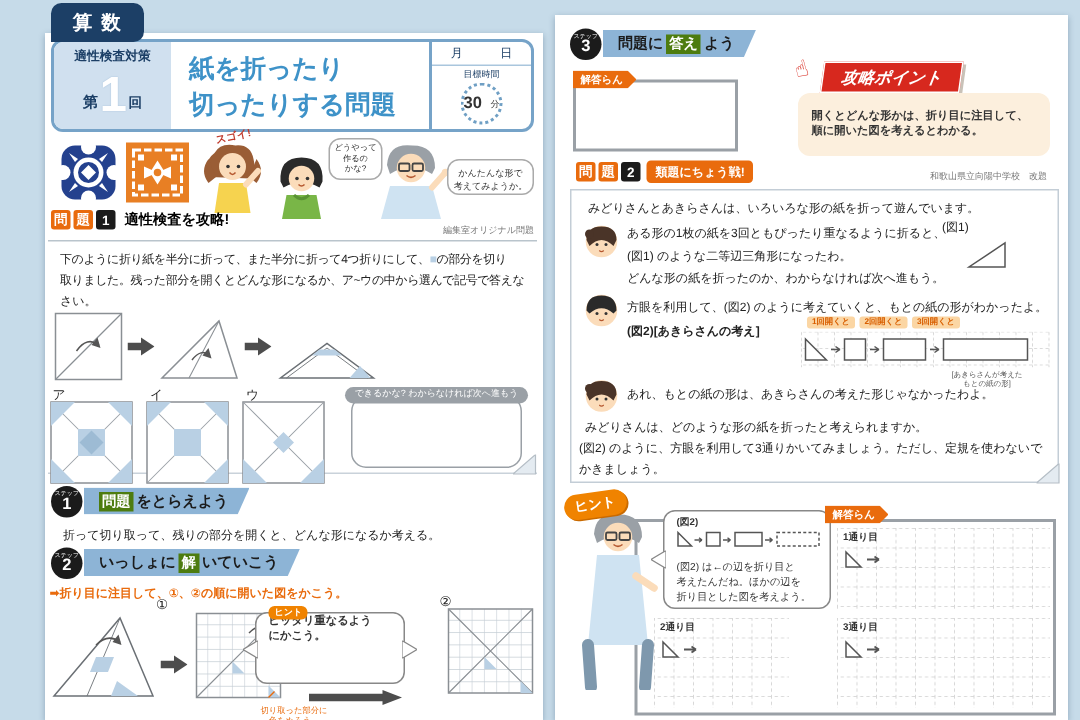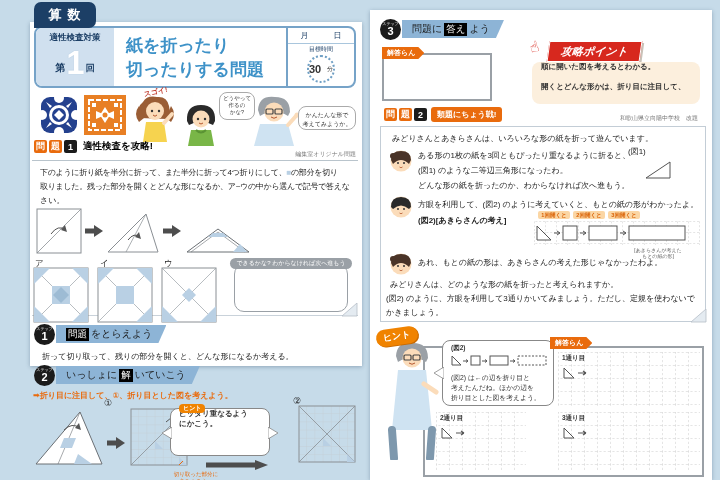--- a/index.html
+++ b/index.html
@@ -6,22 +6,22 @@
 body{width:720px;height:480px;position:relative;background:#c6dbe9;font-family:"Liberation Sans","DejaVu Sans",sans-serif;overflow:hidden}
 .abs{position:absolute}
 .t{position:absolute;white-space:nowrap;color:#222;line-height:1.25}
 .page{position:absolute;background:#fff;box-shadow:0 1px 4px rgba(40,70,100,.35)}
 .pbox{width:13px;height:13px;background:#e96b0d;color:#fff;font-size:9px;font-weight:bold;display:flex;align-items:center;justify-content:center;border-radius:2px}
 .pnum{background:#1b1b1b}
 .plabel{position:absolute;display:flex;gap:2px;align-items:center}
 .stepc{position:absolute;width:21px;height:21px;border-radius:50%;background:#1b1b1b;color:#fff;text-align:center;z-index:3}
 .stepc .sw{display:block;font-size:4px;line-height:5px;margin-top:2px}
 .stepc .sn{display:block;font-size:11px;font-weight:bold;line-height:11px}
-.banner{position:absolute;background:#8db4d6;clip-path:polygon(0 0,100% 0,calc(100% - 8px) 100%,0 100%);display:flex;align-items:center;gap:2px;padding:0 14px 0 10px;height:18px;font-weight:normal;color:#1b1b1b;font-size:10px}
-.banner .hl{background:#000000;color:#fff;padding:0 2px;font-size:9.5px}
+.banner{position:absolute;background:#8db4d6;clip-path:polygon(0 0,100% 0,calc(100% - 8px) 100%,0 100%);display:flex;align-items:center;gap:2px;padding:0 14px 0 10px;height:18px;font-weight:bold;color:#1b1b1b;font-size:10px}
+.banner .hl{background:#4d7c0f;color:#fff;padding:0 2px;font-size:9.5px}
 .kaito{position:absolute;background:#e96b0d;color:#fff;font-size:7px;font-weight:bold;padding:1px 9px 1px 5px;clip-path:polygon(0 0,calc(100% - 6px) 0,100% 50%,calc(100% - 6px) 100%,0 100%);z-index:4}
 .bub{position:absolute;background:#fff;border:1px solid #aaa;border-radius:8px;color:#333}
 .tag{position:absolute;background:#fbd6a4;color:#d95f00;font-size:5.5px;font-weight:bold;text-align:center;border-radius:2px;line-height:8px}
 .glabel{position:absolute;font-size:6.5px;font-weight:bold;color:#333;z-index:2}
 .curl{position:absolute;width:16px;height:14px}
 .orange{color:#e96b0d}
 </style>
 </head>
 <body>
 
@@ -32,21 +32,21 @@
       </pattern>
 <pattern id="gridD" width="13" height="13" patternUnits="userSpaceOnUse">
         <path d="M13 0H0V13" fill="none" stroke="#b5b5b5" stroke-width="0.7" stroke-dasharray="2.2 2"></path>
       </pattern>
 <pattern id="gridD2" width="11" height="11" patternUnits="userSpaceOnUse">
         <path d="M11 0H0V11" fill="none" stroke="#b5b5b5" stroke-width="0.7" stroke-dasharray="2 1.8"></path>
       </pattern>
 </defs>
 </svg>
 
-<div class="page" style="left:30px;top:22px;width:332px;height:344px">
+<div class="page" style="left:30px;top:22px;width:332px;height:458px">
 
   <div class="abs" style="left:4px;top:4px;width:322px;height:62px;border:2px solid #76a3c8;border-radius:8px;display:flex;overflow:hidden">
     <div style="width:78px;background:#d0e0ef;text-align:center;padding-top:4px">
       <div style="font-size:8.5px;font-weight:bold;color:#1c3f66">適性検査対策</div>
       <div style="display:flex;align-items:flex-end;justify-content:center;gap:1px;margin-top:2px">
         <span style="font-size:10px;font-weight:bold;color:#1c3f66;padding-bottom:4px">第</span>
         <span style="font-size:33px;font-weight:bold;color:#fff;line-height:33px;text-shadow:0 0 1px #9ab8d4">1</span>
         <span style="font-size:9px;font-weight:bold;color:#1c3f66;padding-bottom:4px">回</span>
       </div>
     </div>
@@ -218,21 +218,21 @@
 
   <div class="stepc" style="left:4px;top:343px">
       <span class="sw">ステップ</span>
       <span class="sn">2</span>
     </div>
   <div class="banner" style="left:26px;top:344px">
     <span>いっしょに</span>
     <span class="hl">解</span>
     <span>いていこう</span>
   </div>
-  <div class="t orange" style="left:3px;top:369px;font-size:8px;font-weight:bold">➡折り目に注目して、①、折り目とした図を考えよう。</div>
+  <div class="t orange" style="left:3px;top:369px;font-size:8px;font-weight:bold">➡折り目に注目して、①、②の順に開いた図をかこう。</div>
 
   <svg class="abs" style="left:4px;top:384px" width="70" height="62" viewBox="0 0 70 62">
     <path d="M2 58 L68 58 L46 6 Z" fill="#fff" stroke="#6b7075"></path>
     <path d="M46 6 L24 58" stroke="#6b7075" stroke-width="0.6"></path>
     <path d="M30 32 L42 32 L38 42 L26 42 Z" fill="#b9d0e4"></path>
     <path d="M44 48 L58 58 L40 58 Z" fill="#b9d0e4"></path>
     <path d="M30 24 Q38 16 46 22" stroke="#555" fill="none" stroke-width="1"></path>
       <path d="M47 24 L45 17 L41 22 Z" fill="#555"></path>
   </svg>
   <svg class="abs" style="left:77px;top:414px" width="18" height="14" viewBox="0 0 18 14">
@@ -287,22 +287,22 @@
     <span>問題に</span>
     <span class="hl">答え</span>
     <span>よう</span>
   </div>
   <div class="kaito" style="left:12px;top:37px">解答らん</div>
   <div class="abs" style="left:12px;top:43px;width:110px;height:48px;border:2px solid #9aa0a6;background:#fff"></div>
 
   <div class="t" style="left:160px;top:28px;font-size:15px;color:#d7281e;transform:rotate(-15deg)">☝</div>
   <div class="abs" style="left:178px;top:31px;background:#d7281e;color:#fff;font-style:italic;font-weight:bold;font-size:11px;padding:2px 12px;transform:skewX(-8deg);border:1px solid #fff;box-shadow:2px 2px 0 #c9c2b8">攻略ポイント</div>
   <div class="abs" style="left:162px;top:52px;width:168px;height:42px;background:#fcefdd;border-radius:8px">
+    <div style="font-size:7.5px;font-weight:bold;color:#333;padding:10px 0 0 9px">開くとどんな形かは、折り目に注目して、</div>
     <div style="font-size:7.5px;font-weight:bold;color:#333;padding-left:9px">順に開いた図を考えるとわかる。</div>
-    <div style="font-size:7.5px;font-weight:bold;color:#333;padding:10px 0 0 9px">開くとどんな形かは、折り目に注目して、</div>
   </div>
 
   <div class="plabel" style="left:14px;top:97px">
     <span class="pbox">問</span>
     <span class="pbox">題</span>
     <span class="pbox pnum">2</span>
     <span style="background:#e96b0d;color:#fff;font-size:8px;font-weight:bold;padding:2px 6px;border-radius:3px;margin-left:2px">類題にちょう戦!</span>
   </div>
   <div class="t" style="right:14px;top:105px;font-size:6px;color:#777">和歌山県立向陽中学校　改題</div>
 

